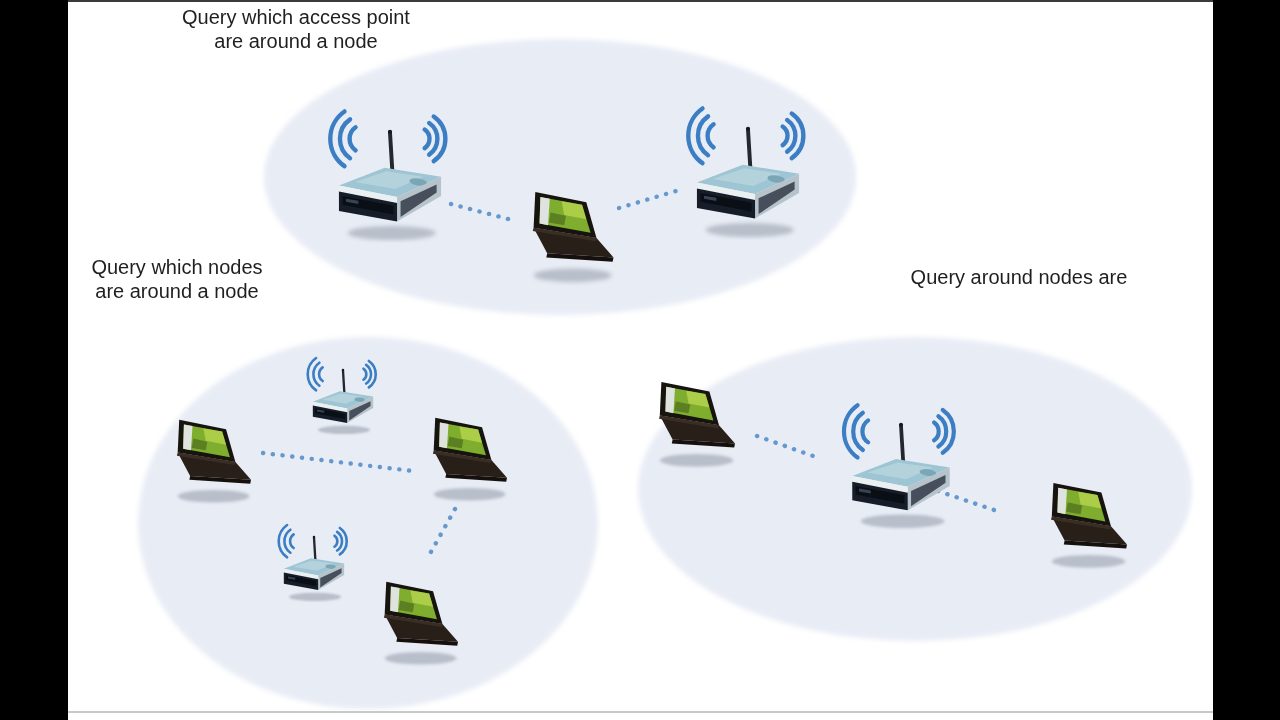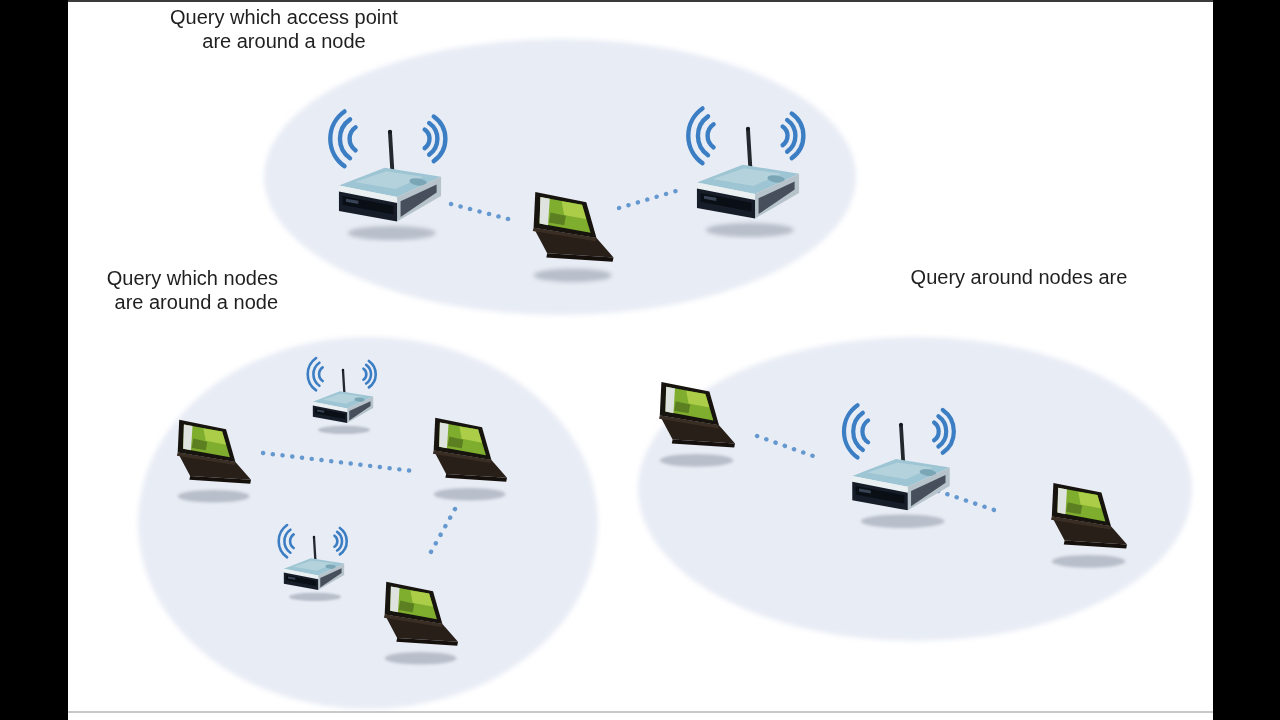--- a/index.html
+++ b/index.html
@@ -23,22 +23,22 @@
     stroke:var(--link-dot,#5e93cc); stroke-width:4.4;
     stroke-dasharray:0.2 9.6; stroke-linecap:round; fill:none; opacity:0.95;
   }
   .wifi-arc { stroke:var(--wifi-arc,#3c7ec3); stroke-width:5; fill:none; stroke-linecap:round; }
   .dev-shadow { fill:var(--device-shadow,#566070); opacity:0.32; filter:url(#blur-soft); }
 
   .label {
     position:absolute; z-index:3; text-align:center;
     font-size:20px; line-height:24px; color:var(--label-text,#1f1f1f);
   }
-  .label-top   { left:144px; top:5px;   width:280px; }
-  .label-left  { left:76px;  top:266px; width:202px;text-align:right; }
+  .label-top   { left:156px; top:5px;   width:280px; }
+  .label-left  { left:76px;  top:255px; width:202px; }
   .label-right { left:897px; top:265px; width:244px; }
 
   .edge-top    { position:absolute; left:68px; top:0;     width:1145px; height:2px; background:#3a3a3a; z-index:4; }
   .edge-bottom { position:absolute; left:68px; top:711px; width:1145px; height:2px; background:#c9c9c9; z-index:4; }
 </style>
 </head>
 <body>
 
 <div class="stage">
 

